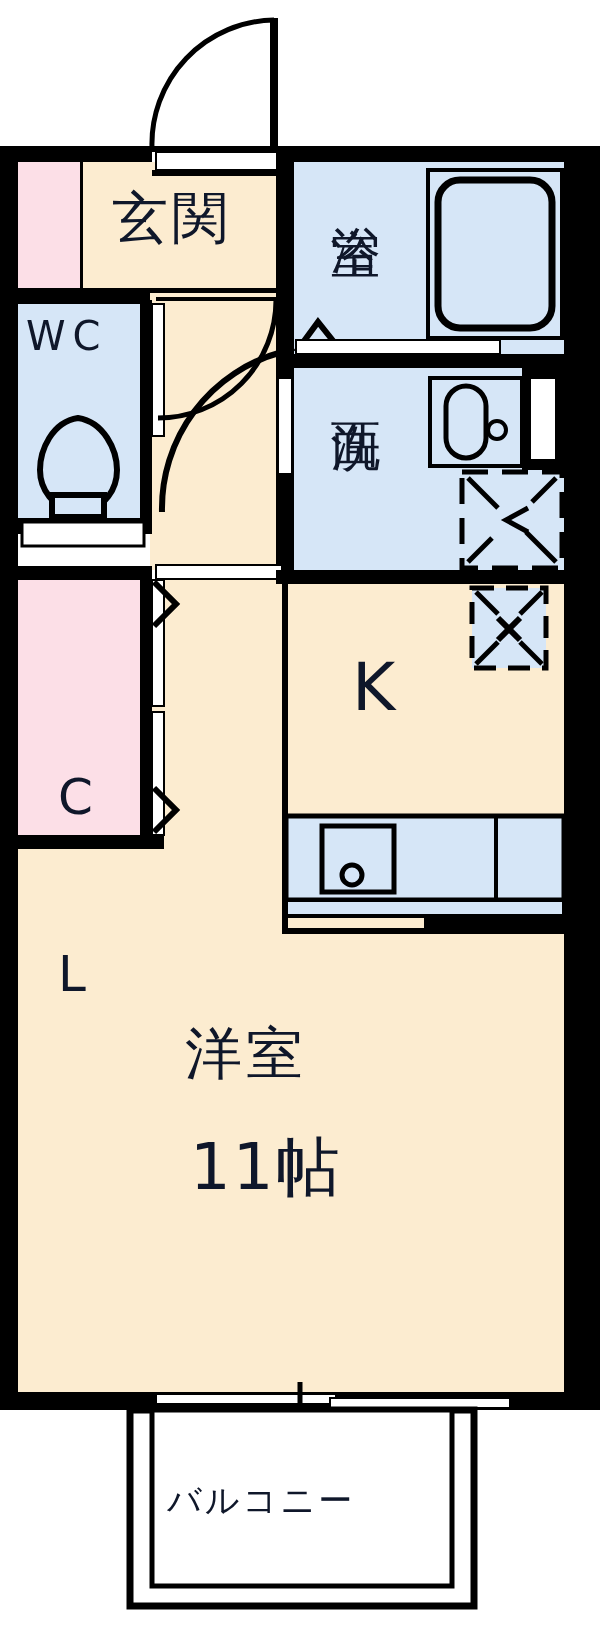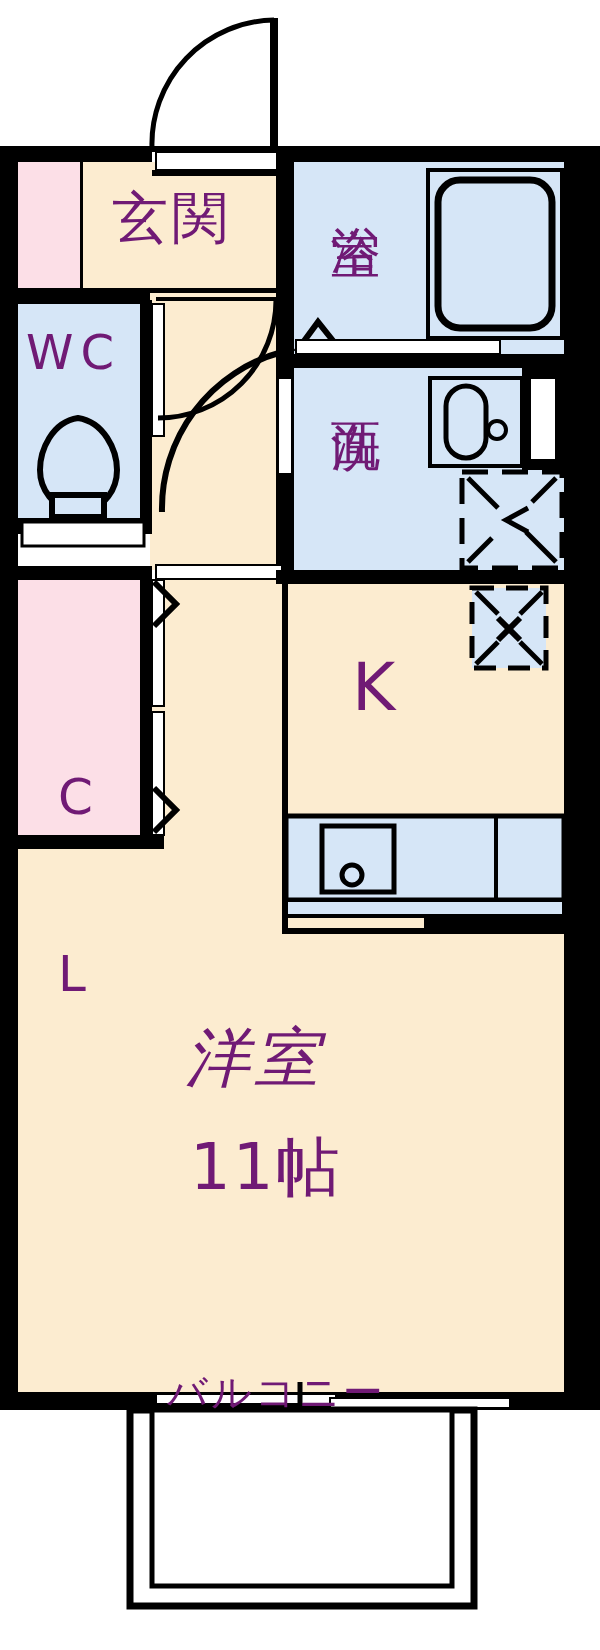--- a/index.html
+++ b/index.html
@@ -18,41 +18,40 @@
     width: 600px;
     height: 1650px;
     background: #ffffff;
   }
   #plan svg {
     display: block;
   }
   .lbl {
     position: absolute;
     font-family: "DejaVu Sans", "Liberation Sans", sans-serif;
-    color: #701a75;
+    color: #0f172a;
     white-space: pre;
     line-height: 1.0;
     letter-spacing: 0.02em;
   }
   .lbl-jp-v {
     writing-mode: vertical-rl;
     text-orientation: upright;
     line-height: 1.02;
   }
   .lbl-genkan {
     left: 112px; top: 190px;
     font-size: 56px;
     letter-spacing: 4px;
     font-weight: 500;
   }
   .lbl-wc {
     left: 26px; top: 316px;
-    font-size: 48px;
+    font-size: 40px;
     letter-spacing: 7px;
-    margin-top: 12px;
   }
   .lbl-yokushitsu {
     left: 330px; top: 186px;
     font-size: 50px;
   }
   .lbl-senmen {
     left: 330px; top: 382px;
     font-size: 50px;
   }
   .lbl-cl {
@@ -60,32 +59,31 @@
     font-size: 50px;
     line-height: 1.18;
   }
   .lbl-k {
     left: 352px; top: 655px;
     font-size: 66px;
     font-weight: 500;
   }
   .lbl-room-name {
     left: 185px; top: 1025px;
-    font-size: 65px;
+    font-size: 57px;
     letter-spacing: 4px;
-    font-style: italic;
   }
   .lbl-room-size {
     left: 190px; top: 1135px;
     font-size: 64px;
     letter-spacing: 2px;
   }
   .lbl-balcony {
-    left: 167px; top: 1372px;
-    font-size: 40px;
+    left: 167px; top: 1483px;
+    font-size: 34px;
     letter-spacing: 3px;
   }
 </style>
 </head>
 <body>
 
 <div id="plan">
 
 <svg width="600" height="1650" viewBox="0 0 600 1650" shape-rendering="geometricPrecision">
 

